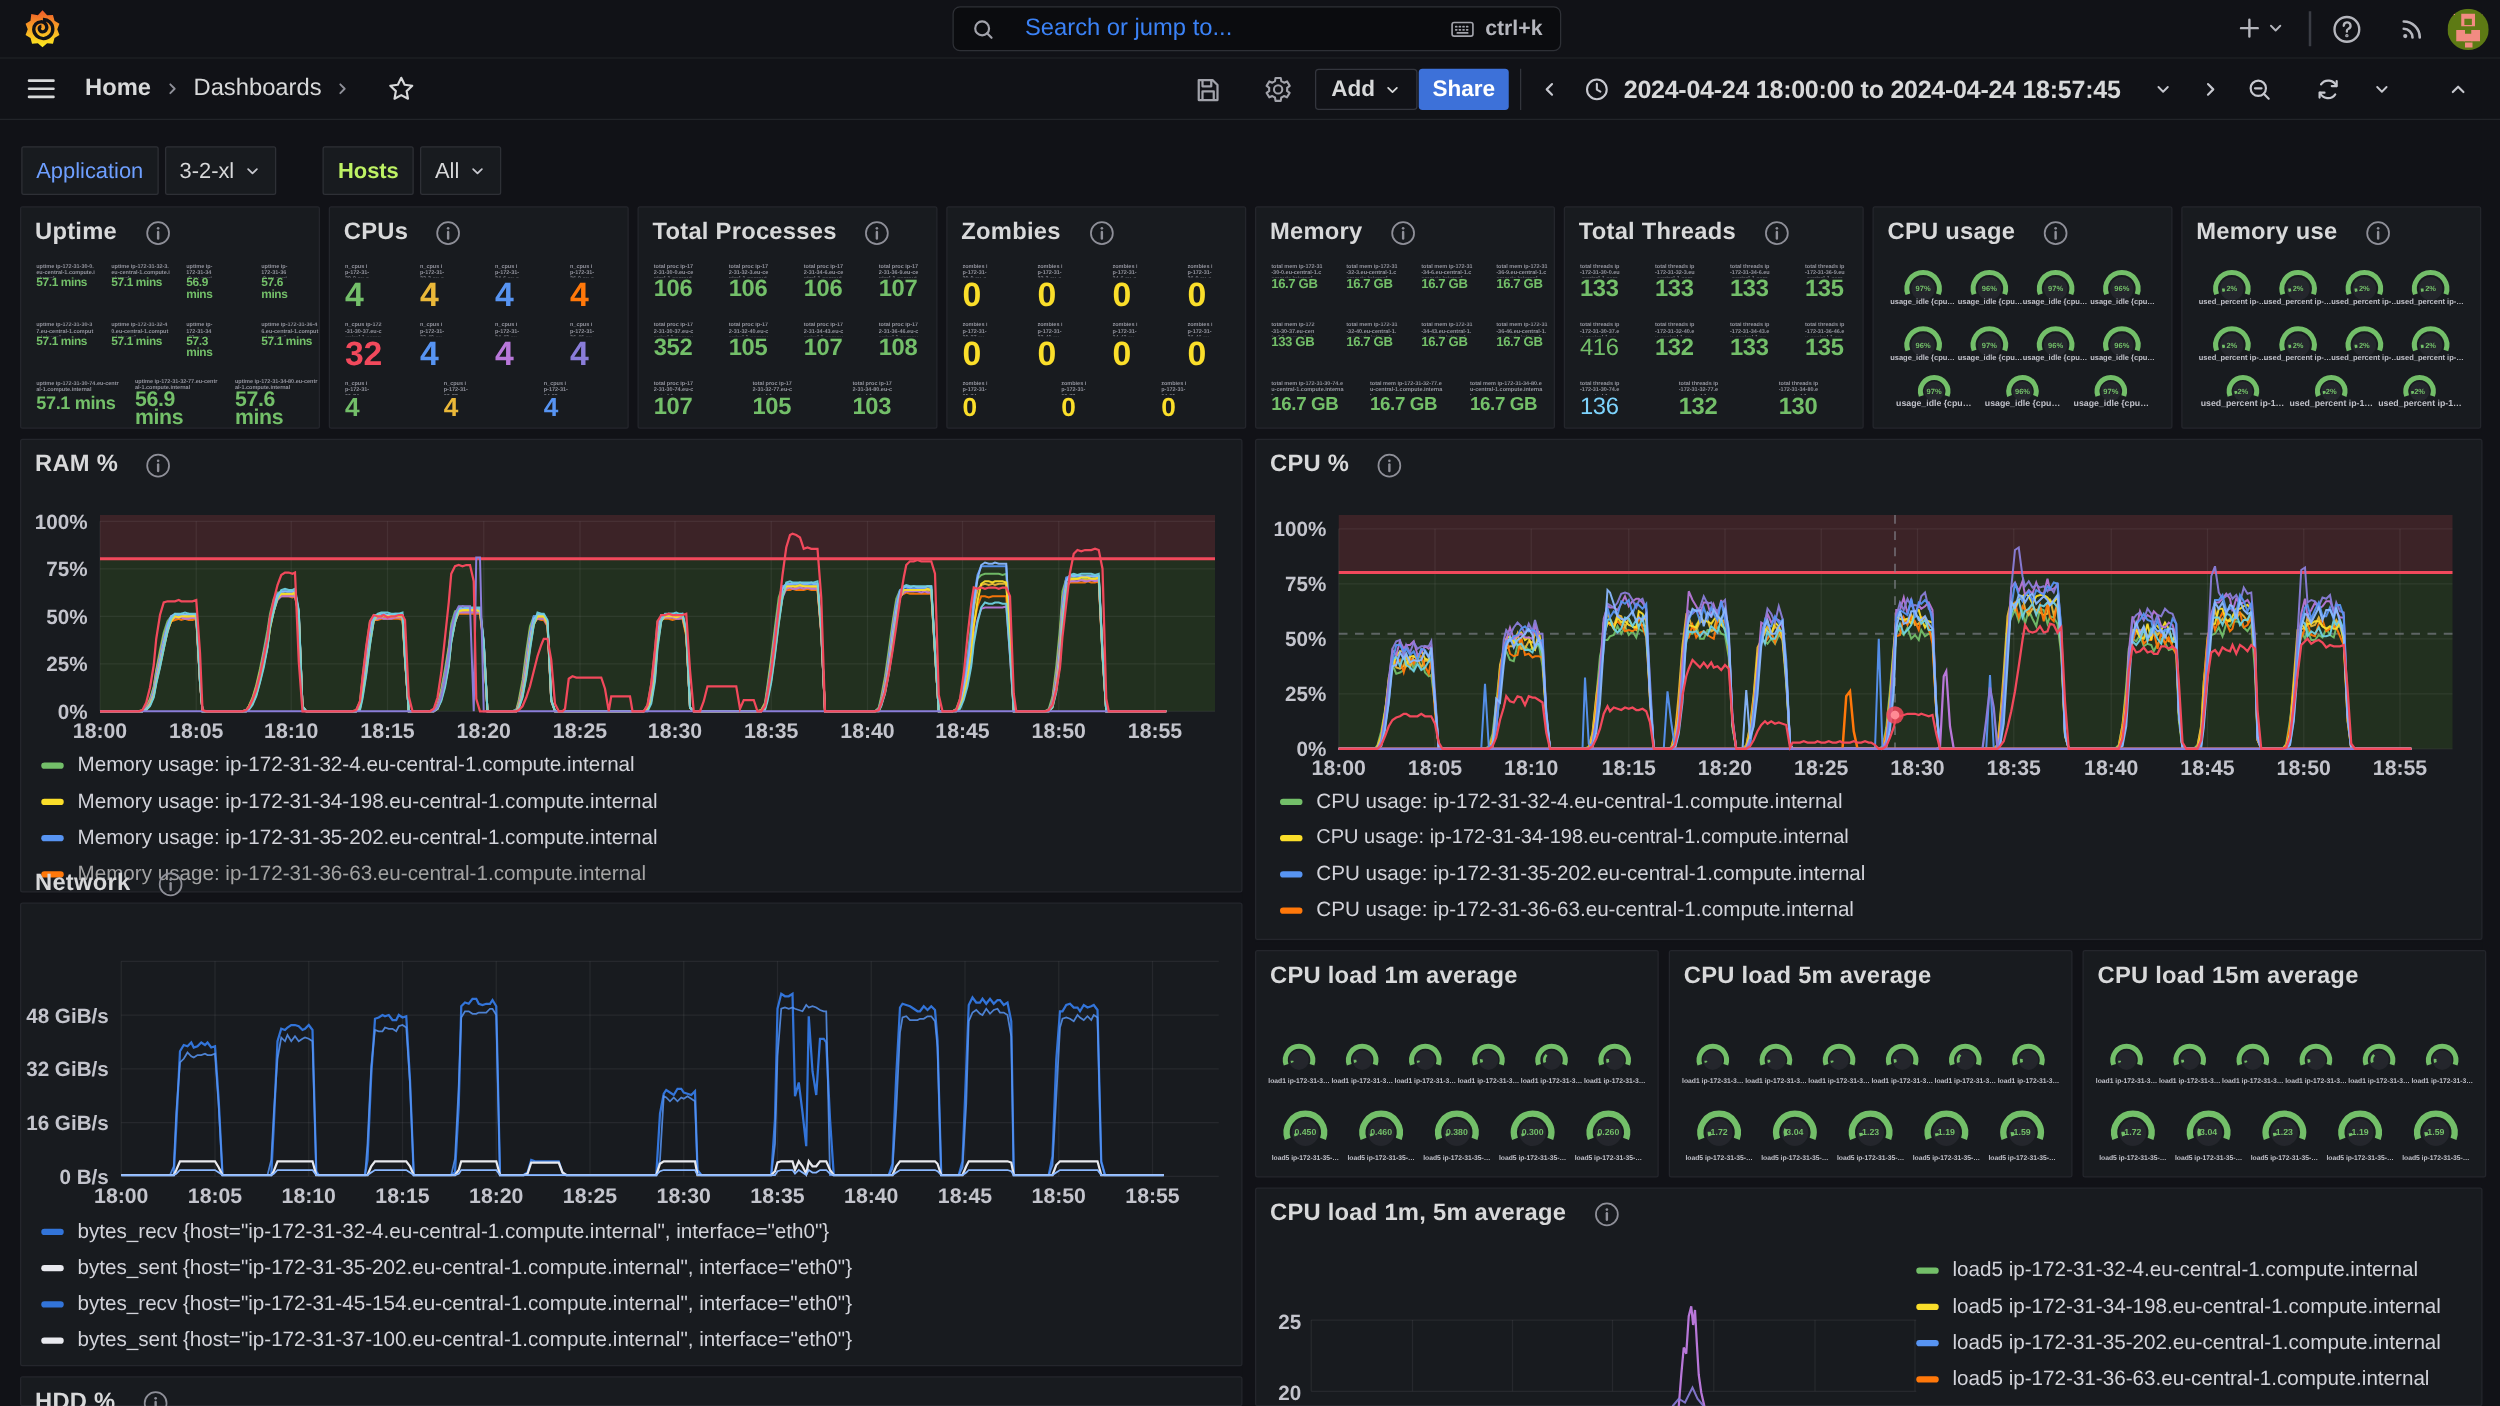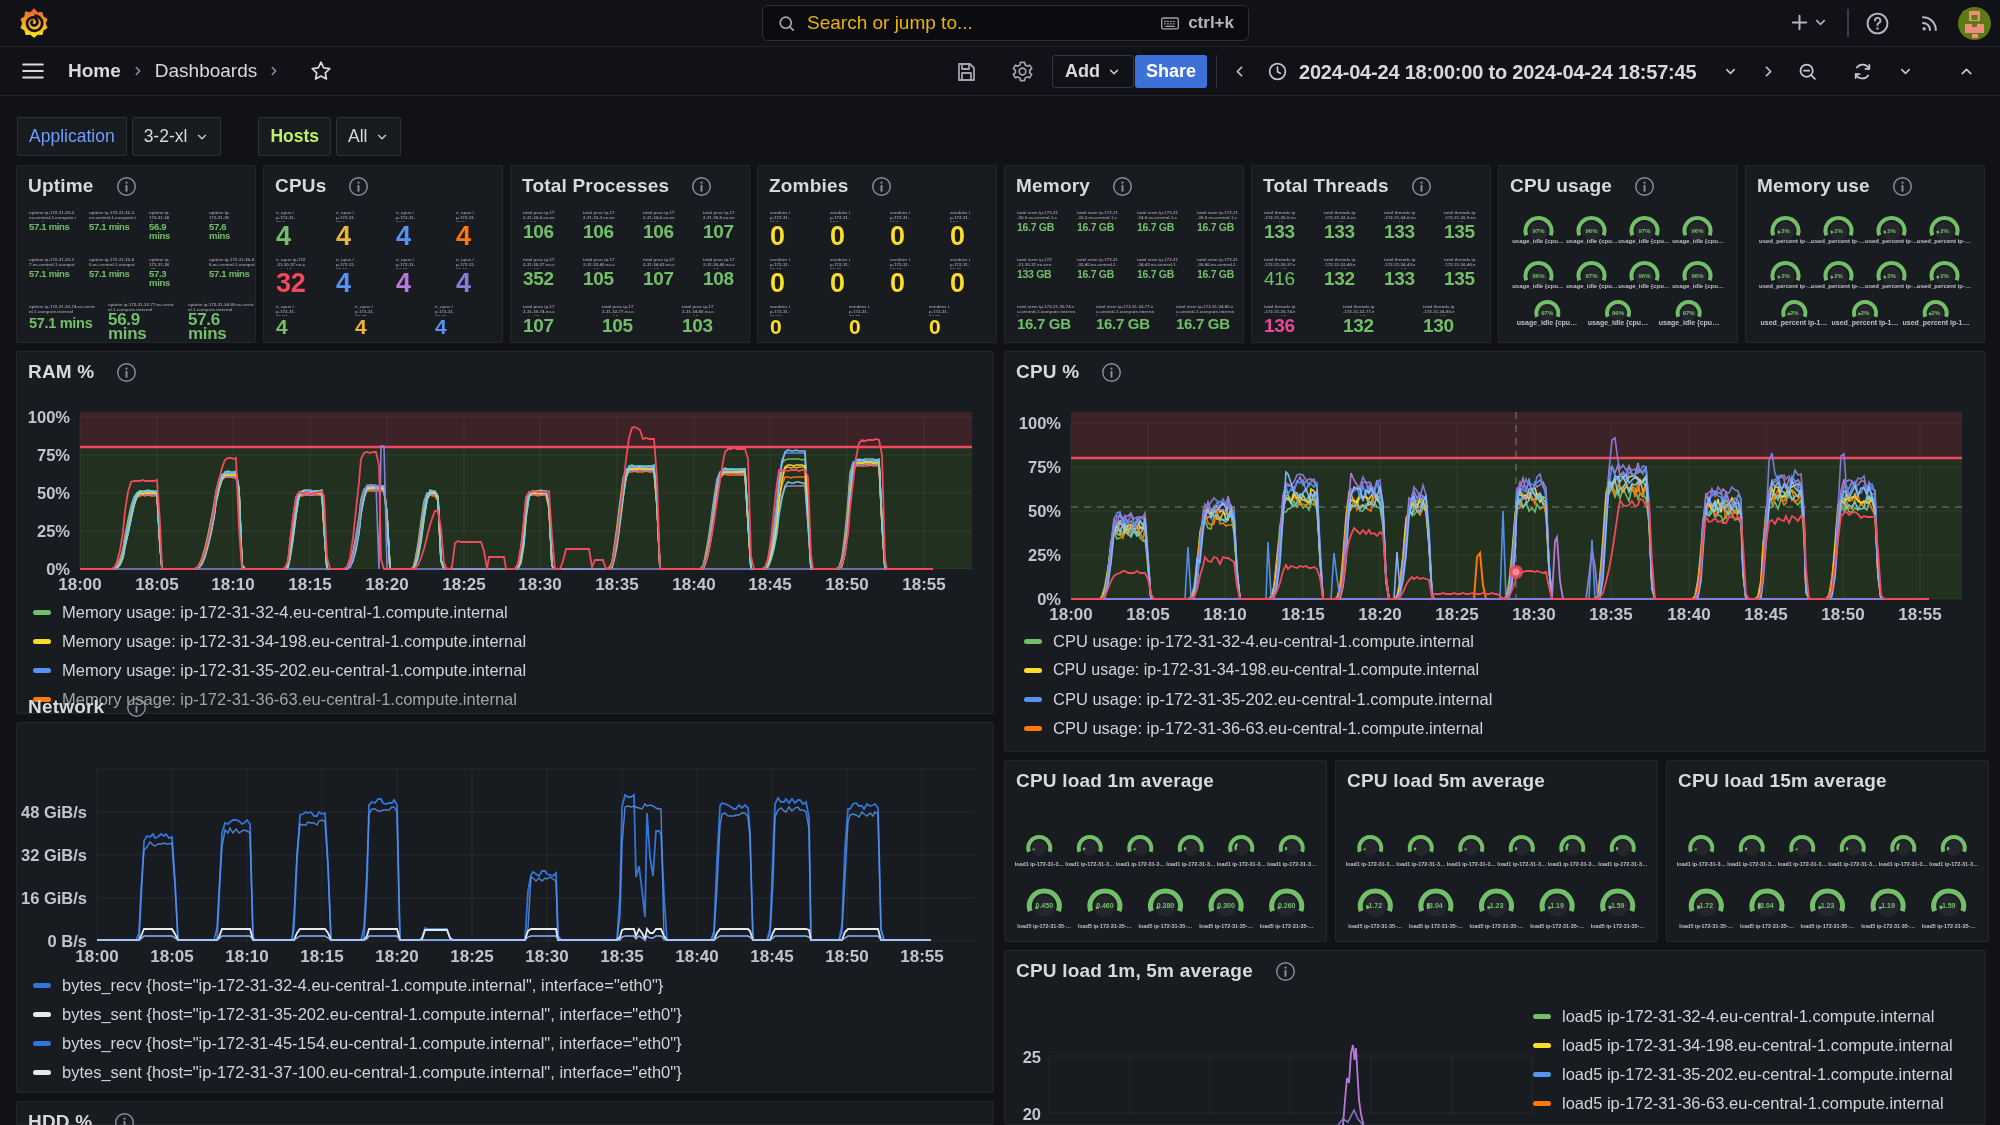--- a/index.html
+++ b/index.html
@@ -19,21 +19,21 @@
       </linearGradient>
     </defs>
 <path fill="url(#glg)" d="M12.0 1.0 L15.0 4.3 L18.8 4.0 L19.8 7.8 L23.0 9.8 L21.6 13.4 L23.0 17.0 L19.8 19.0 L18.8 22.8 L15.0 22.5 L12.0 25.0 L9.0 22.5 L5.2 22.8 L4.2 19.0 L1.0 17.0 L2.4 13.4 L1.0 9.8 L4.2 7.8 L4.7 3.4 L9.0 4.3Z"></path>
 <path fill="none" stroke="#111217" stroke-width="2.2" d="M12.3 7.0a6.2 6.2 0 1 1-6.0 6.5 4.8 4.8 0 0 1 4.6-5.0 3.7 3.7 0 0 1 3.9 3.5 2.8 2.8 0 0 1-2.7 3.0 2.1 2.1 0 0 1-2.2-2.0 1.5 1.5 0 0 1 1.4-1.6"></path>
 </svg>
 <div class="abs row" style="left:762px;top:5px;width:487px;height:36px;background:#0b0c0f;border:1px solid #2e3036;border-radius:6px;padding:0 14px">
 <svg width="19" height="19" viewBox="0 0 24 24" style="display:block" fill="none" stroke="#a2a3ab" stroke-width="2.2" stroke-linecap="round" stroke-linejoin="round">
       <circle cx="11" cy="11" r="7"></circle>
       <path d="M16 16l4.5 4.5"></path>
     </svg>
-<span style="font-size:19px;color:#eab308;margin-left:11px;flex:1">Search or jump to...</span>
+<span style="font-size:19px;color:#3b82f6;margin-left:24px;flex:1">Search or jump to...</span>
 <svg width="20" height="20" viewBox="0 0 24 24" style="display:block" fill="none" stroke="#a2a3ab" stroke-width="1.6" stroke-linecap="round" stroke-linejoin="round">
       <rect x="2" y="6" width="20" height="13" rx="2"></rect>
       <path d="M5.5 10h1M9 10h1M12.5 10h1M16 10h1M5.5 13h1M9 13h1M12.5 13h1M16 13h1M7 16h10" stroke-width="1.6"></path>
     </svg>
 <span style="font-size:17px;color:#b5b6bd;font-weight:700;margin-left:8px">ctrl+k</span>
 </div>
 <div class="abs" style="left:1788px;top:11px">
     <svg width="23" height="23" viewBox="0 0 24 24" style="display:block" fill="none" stroke="#b5b6bd" stroke-width="2" stroke-linecap="round" stroke-linejoin="round">
       <path d="M12 5v14M5 12h14"></path>
     </svg>
@@ -498,21 +498,21 @@
     <div class="statlabel">total threads ip-172-31-34-43.eu-central-1.compute.internal</div>
   </div>
 <div class="abs" style="left:1384px;top:269px;width:66px;font-size:19px;line-height:19px;font-weight:700;color:#73bf69;letter-spacing:-.3px">133</div>
 <div class="abs" style="left:1444px;top:258px;width:32px;height:11px;overflow:hidden">
     <div class="statlabel">total threads ip-172-31-36-46.eu-central-1.compute.internal</div>
   </div>
 <div class="abs" style="left:1444px;top:269px;width:66px;font-size:19px;line-height:19px;font-weight:700;color:#73bf69;letter-spacing:-.3px">135</div>
 <div class="abs" style="left:1264px;top:305px;width:32px;height:11px;overflow:hidden">
     <div class="statlabel">total threads ip-172-31-30-74.eu-central-1.compute.internal</div>
   </div>
-<div class="abs" style="left:1264px;top:316px;width:82px;font-size:19px;line-height:19px;font-weight:700;color:#ec4899;letter-spacing:-.3px">136</div>
+<div class="abs" style="left:1264px;top:316px;width:82px;font-size:19px;line-height:19px;font-weight:400;color:#7dd3fc;letter-spacing:-.3px">136</div>
 <div class="abs" style="left:1343px;top:305px;width:32px;height:11px;overflow:hidden">
     <div class="statlabel">total threads ip-172-31-32-77.eu-central-1.compute.internal</div>
   </div>
 <div class="abs" style="left:1343px;top:316px;width:82px;font-size:19px;line-height:19px;font-weight:700;color:#73bf69;letter-spacing:-.3px">132</div>
 <div class="abs" style="left:1423px;top:305px;width:32px;height:11px;overflow:hidden">
     <div class="statlabel">total threads ip-172-31-34-80.eu-central-1.compute.internal</div>
   </div>
 <div class="abs" style="left:1423px;top:316px;width:82px;font-size:19px;line-height:19px;font-weight:700;color:#73bf69;letter-spacing:-.3px">130</div>
 <div class="panel" style="left:1498px;top:165px;width:240px;height:178px"></div>
 <div class="ptitle" style="left:1510px;top:175px">

